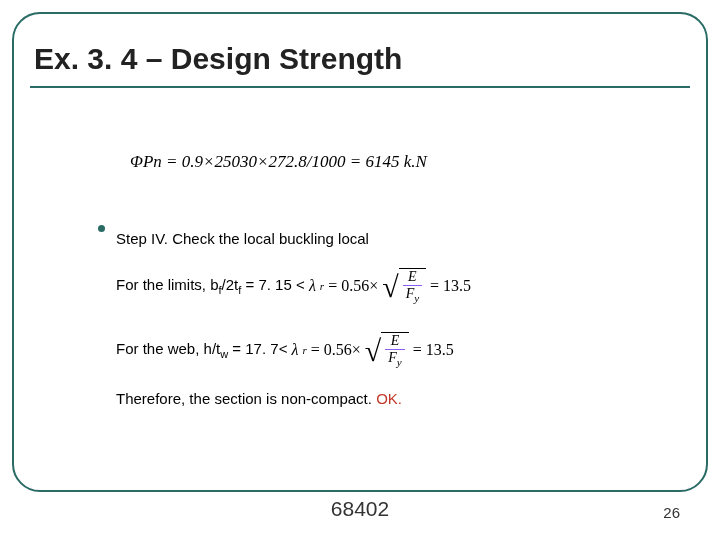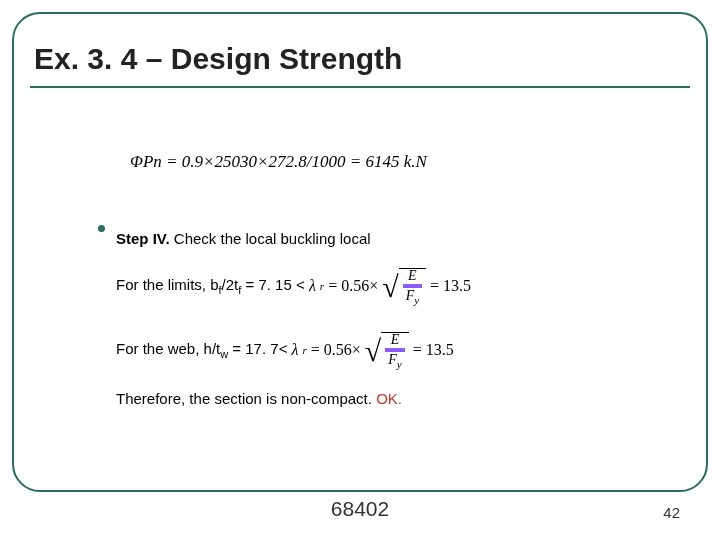--- a/index.html
+++ b/index.html
@@ -55,21 +55,21 @@
     height: 7px;
     background: #2a6b66;
     border-radius: 50%;
   }
   .step-line {
     position: absolute;
     top: 230px;
     left: 116px;
     font-size: 15px;
   }
-  .step-line b { font-weight: bold; }
+  .step-line b { font-weight: normal; }
   .flange-line {
     position: absolute;
     top: 268px;
     left: 116px;
     font-size: 15px;
   }
   .web-line {
     position: absolute;
     top: 332px;
     left: 116px;
@@ -107,21 +107,21 @@
   .under-rad {
     display: inline-flex;
     flex-direction: column;
     border-top: 1.2px solid #000;
     justify-content: center;
     align-items: center;
     padding: 1px 4px 0 4px;
     line-height: 1;
   }
   .frac-num { font-size: 14px; padding: 0 2px 1px 2px; }
-  .frac-den { font-size: 14px; border-top: 4px solid #8b5cf6; padding: 1px 3px 0 3px; }
+  .frac-den { font-size: 14px; border-top: 1px solid #8b5cf6; padding: 1px 3px 0 3px; }
   .footer-center {
     position: absolute;
     bottom: 19px;
     left: 0;
     width: 100%;
     text-align: center;
     font-size: 21px;
     color: #333;
   }
   .footer-right {
@@ -180,13 +180,13 @@
     </span>
     <span style="font-style:normal"> = 13.5</span>
   </span>
 </div>
 
 <div class="therefore-line">
   <span>Therefore, the section is non-compact. </span><span class="ok">OK.</span>
 </div>
 
 <div class="footer-center">68402</div>
-<div class="footer-right">42</div>
+<div class="footer-right">26</div>
 
 </body></html>

